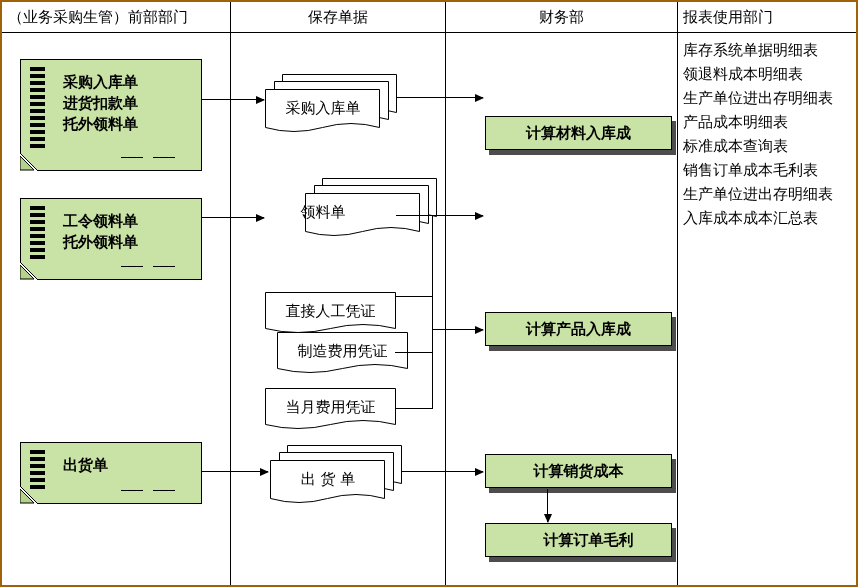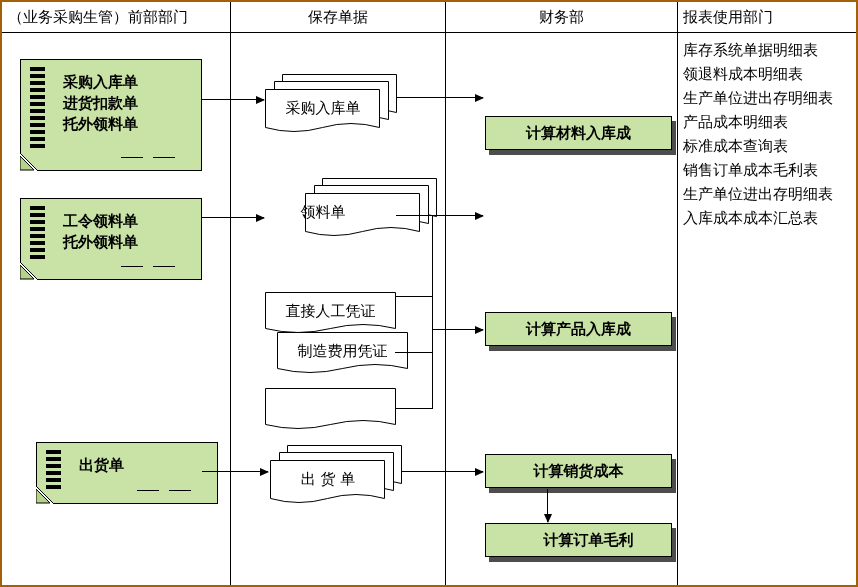--- a/index.html
+++ b/index.html
@@ -89,21 +89,21 @@
         <span></span>
         <span></span>
       </div>
     <svg class="fold" width="18" height="18" viewBox="0 0 18 18">
       <polygon points="0,0 18,18 0,18" fill="#ffffff"></polygon>
       <path d="M0,0 L18,18" stroke="#000" stroke-width="1" fill="none"></path>
       <path d="M0,3 L14,17 L0,17 Z" fill="#b4d28b" stroke="#000" stroke-width="1"></path>
     </svg>
   </div>
 
-  <div class="note" style="left:34px; top:440px; width:182px; height:62px;font-family:Liberation Serif, serif;">
+  <div class="note" style="left:18px; top:440px; width:182px; height:62px;font-family:Liberation Serif, serif;">
     <div class="binding" style="height:40px;"></div>
     <div class="note-text">
       <div>出货单</div>
     </div>
     <div class="sig">
         <span></span>
         <span></span>
       </div>
     <svg class="fold" width="18" height="18" viewBox="0 0 18 18">
       <polygon points="0,0 18,18 0,18" fill="#ffffff"></polygon>
@@ -145,20 +145,21 @@
     <svg width="132" height="46" viewBox="0 0 132 46">
       <path class="doc" d="M0.5,0.5 h130 v36 q-32.5,-8 -65,0 q-32.5,8 -65,0 z"></path>
     </svg>
     <div class="doc-label" style="left:0; top:0; width:131px; height:38px;">制造费用凭证</div>
   </div>
 
   <div class="docwrap" style="left:263px; top:386px; width:132px; height:46px;">
     <svg width="132" height="46" viewBox="0 0 132 46">
       <path class="doc" d="M0.5,0.5 h130 v36 q-32.5,-8 -65,0 q-32.5,8 -65,0 z"></path>
     </svg>
+    <div class="doc-label" style="left:0; top:0; width:131px; height:38px;">当月费用凭证</div>
   </div>
 
   <div class="docwrap" style="left:268px; top:443px; width:132px; height:64px;">
     <svg width="132" height="64" viewBox="0 0 132 64">
       <path class="doc" d="M17.5,0.5 h114 v38 q-28.5,-8 -57,0 q-28.5,8 -57,0 z"></path>
       <path class="doc" d="M9.5,7.5 h114 v38 q-28.5,-8 -57,0 q-28.5,8 -57,0 z"></path>
       <path class="doc" d="M0.5,15.5 h114 v38 q-28.5,-8 -57,0 q-28.5,8 -57,0 z"></path>
     </svg>
     <div class="doc-label" style="left:1px; top:16px; width:114px; height:36px;">出 货 单</div>
   </div>

